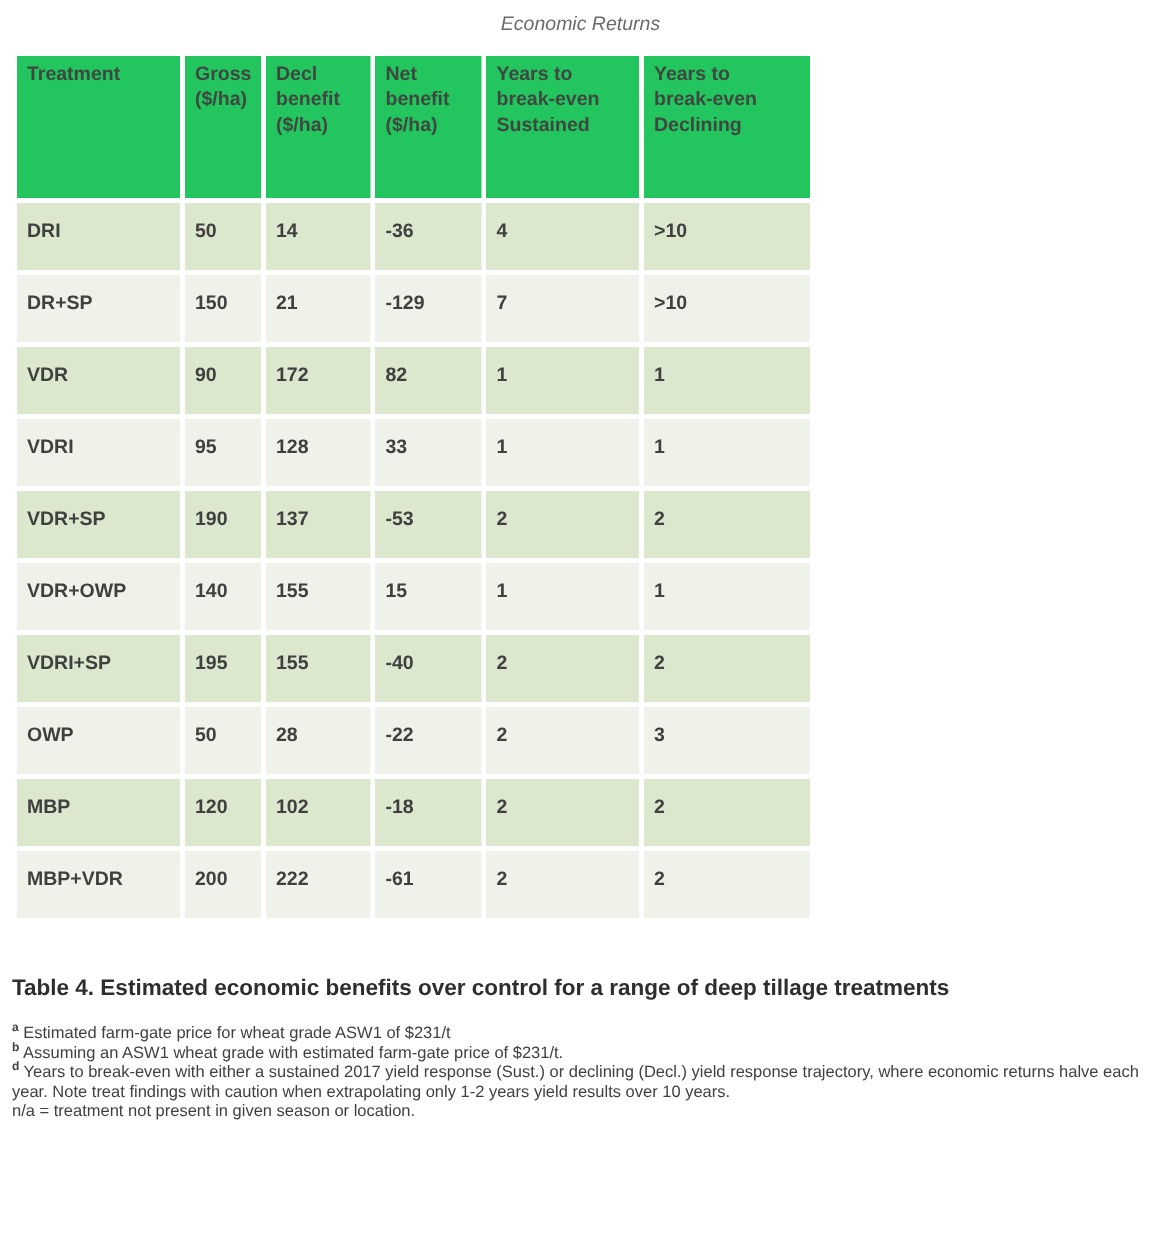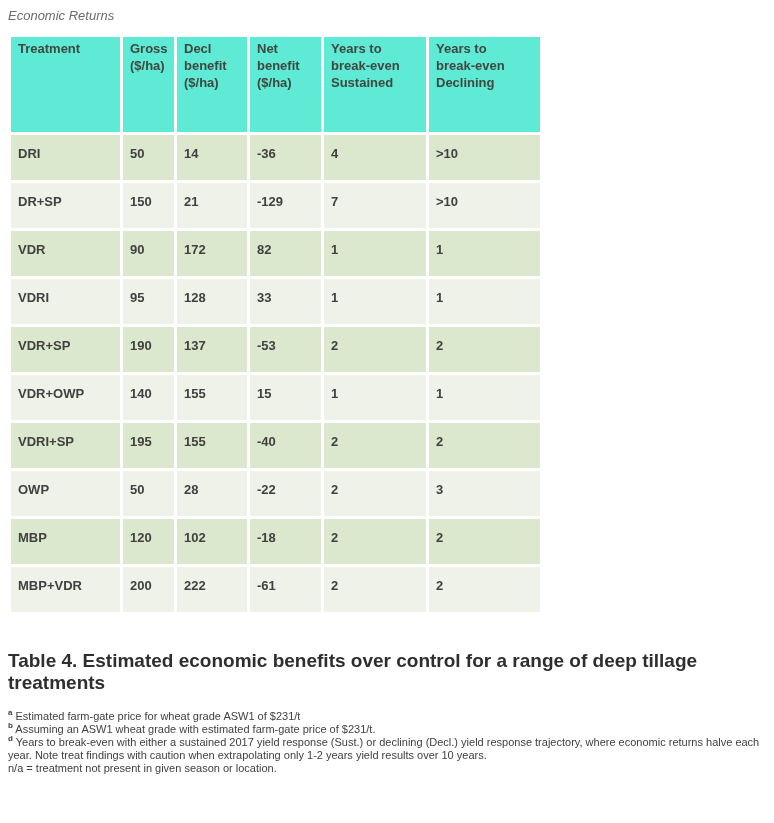--- a/index.html
+++ b/index.html
@@ -11,32 +11,33 @@
     color: #404040;
     overflow: hidden;
   }
   .page { padding: 5px 8px 0 8px; }
 
   .doc-title {
     font-style: italic;
     font-size: 13px;
     color: #6b6b6b;
     margin: 3px 0 11px 0;
+    text-align: center;
   }
 
   table.econ {
     border-collapse: collapse;
     table-layout: fixed;
   }
   table.econ th, table.econ td {
     border: 3px solid #ffffff;
     overflow: hidden;
   }
   table.econ th {
-    background: #5eead4;
+    background: #22c55e;
     color: #3f4840;
     font-size: 13px;
     font-weight: bold;
     text-align: left;
     vertical-align: top;
     white-space: pre-line;
     line-height: 1.3;
     padding: 4px 5px 4px 7px;
     height: 98px;
   }
@@ -46,21 +47,21 @@
     color: #404040;
     vertical-align: top;
     padding: 11px 5px 0 7px;
     height: 48px;
   }
   table.econ tbody tr:nth-child(odd) td  { background: #DCE8CD; }
   table.econ tbody tr:nth-child(even) td { background: #EFF2E8; }
 
   .caption {
     margin-top: 35px;
-    font-size: 19px;
+    font-size: 15px;
     font-weight: bold;
     color: #2e2e2e;
   }
 
   .footnotes {
     margin-top: 16px;
     font-size: 11px;
     line-height: 13px;
     color: #404040;
     max-width: 758px;

